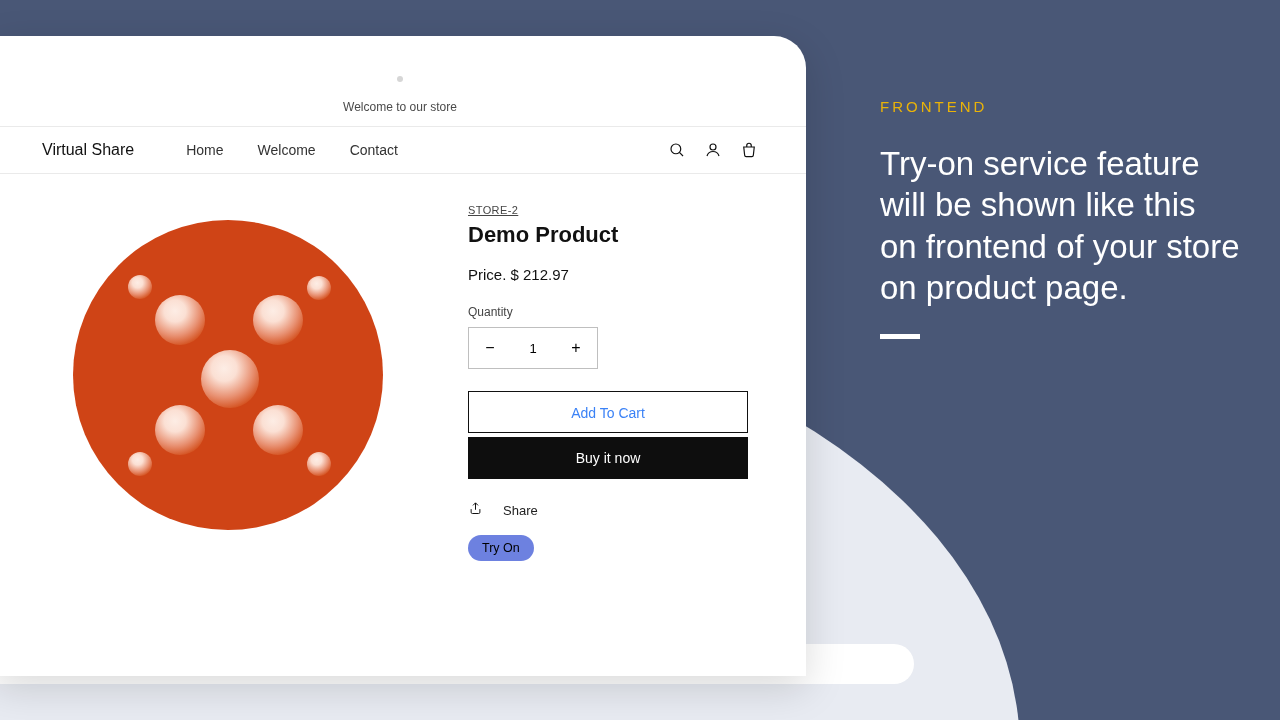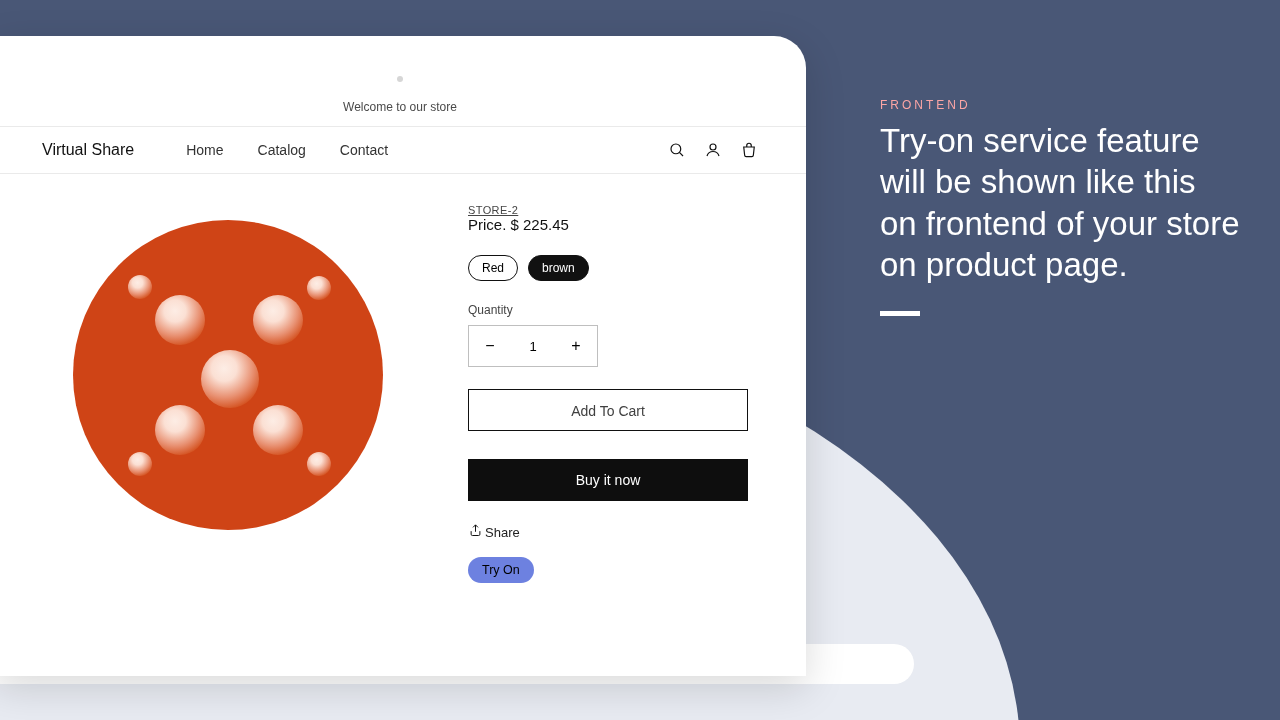--- a/index.html
+++ b/index.html
@@ -34,24 +34,24 @@
 
   
   .market {
     position: absolute;
     left: 880px; top: 98px;
     width: 360px;
     color: #fff;
     z-index: 2;
   }
   .market .label {
-    font-size: 12px;
+    font-size: 15px;
     letter-spacing: 3px;
-    color: #fca5a5;
-    margin-bottom: 8px;
+    color: #eab308;
+    margin-bottom: 28px;
   }
   .market .headline {
     font-size: 33px;
     line-height: 1.25;
     font-weight: 400;
     color: #fff;
   }
   .market .rule {
     width: 40px; height: 5px;
     background: #fff;
@@ -159,25 +159,25 @@
     font-size: 16px; cursor: pointer; user-select: none;
   }
   .qty .qval { width: 44px; text-align: center; font-size: 13px; }
 
   .btn {
     display: block; width: 280px; height: 42px;
     text-align: center; line-height: 42px;
     font-size: 14px; margin-top: 22px;
     cursor: pointer;
   }
-  .btn-outline { border: 1px solid #111; background: #fff; color: #404040; }
-  .btn-solid { background: var(--btn-black); color: #fff; margin-top: 28px; }
+  .btn-outline { border: 1px solid #111; background: #fff; color: #3b82f6; }
+  .btn-solid { background: var(--btn-black); color: #fff; margin-top: 4px; }
 
   .share {
-    display: flex; align-items: center; gap: 2px;
+    display: flex; align-items: center; gap: 20px;
     margin-top: 22px; font-size: 13px; color: #222; cursor: pointer;
   }
   .share svg { width: 15px; height: 15px; stroke: #111; stroke-width: 1.6; fill: none; }
 
   .tryon {
     display: inline-block;
     margin-top: 16px;
     background: var(--pill-blue);
     color: #000000;
     font-size: 12.5px;
@@ -201,21 +201,21 @@
 
   <div class="announce">
     <div class="announce-dot"></div>
     <span>Welcome to our store</span>
   </div>
 
   <div class="nav">
     <div class="brand">Virtual Share</div>
     <div class="nav-links">
       <a href="#">Home</a>
-      <a href="#">Catalog</a>
+      <a href="#">Welcome</a>
       <a href="#">Contact</a>
     </div>
     <div class="nav-spacer"></div>
     <div class="nav-icons">
       <div class="ic">
         <svg viewBox="0 0 24 24">
             <circle cx="10.5" cy="10.5" r="6.5"></circle>
             <line x1="20" y1="20" x2="15.2" y2="15.2"></line>
           </svg>
       </div>
@@ -245,26 +245,23 @@
         <div class="dot" style="left:82px;  top:75px;  width:50px; height:50px;"></div>
         <div class="dot" style="left:55px;  top:55px;  width:24px; height:24px;"></div>
         <div class="dot" style="left:234px; top:56px;  width:24px; height:24px;"></div>
         <div class="dot" style="left:55px;  top:232px; width:24px; height:24px;"></div>
         <div class="dot" style="left:234px; top:232px; width:24px; height:24px;"></div>
       </div>
     </div>
 
     <div class="pinfo">
       <div class="vendor">STORE-2</div>
-      <div class="price">Price. $ 225.45</div>
-
-      <div class="swatches">
-        <div class="swatch">Red</div>
-        <div class="swatch sel">brown</div>
-      </div>
+      <div class="ptitle">Demo Product</div>
+      <div class="price">Price. $ 212.97</div>
+
 
       <div class="qlabel">Quantity</div>
       <div class="qty">
         <div class="qbtn">−</div>
         <div class="qval">1</div>
         <div class="qbtn">+</div>
       </div>
 
       <div class="btn btn-outline">Add To Cart</div>
       <div class="btn btn-solid">Buy it now</div>

